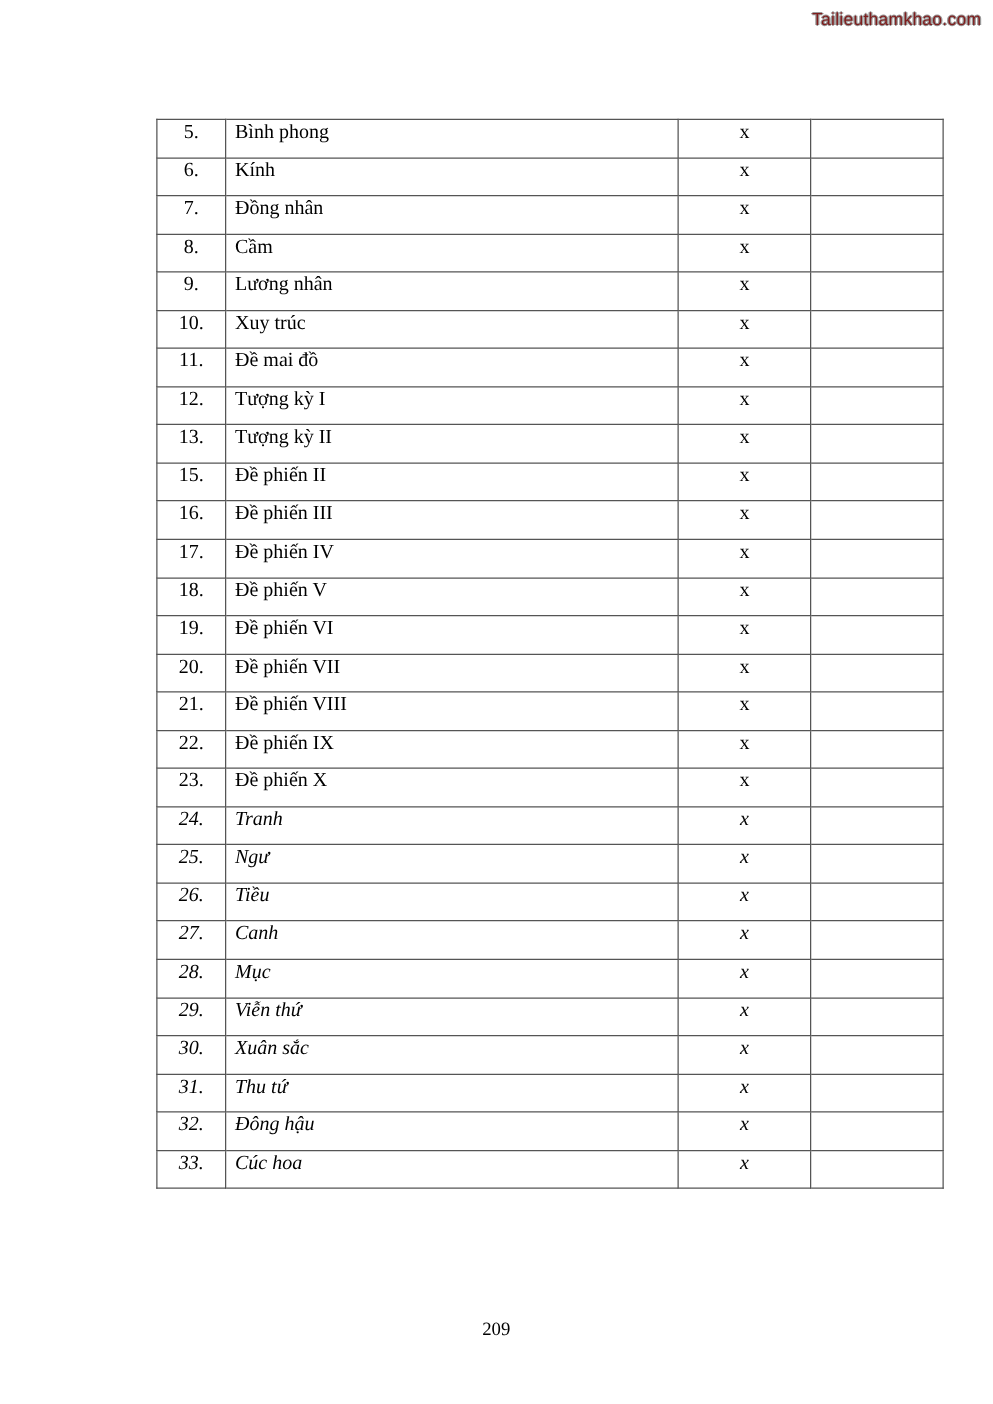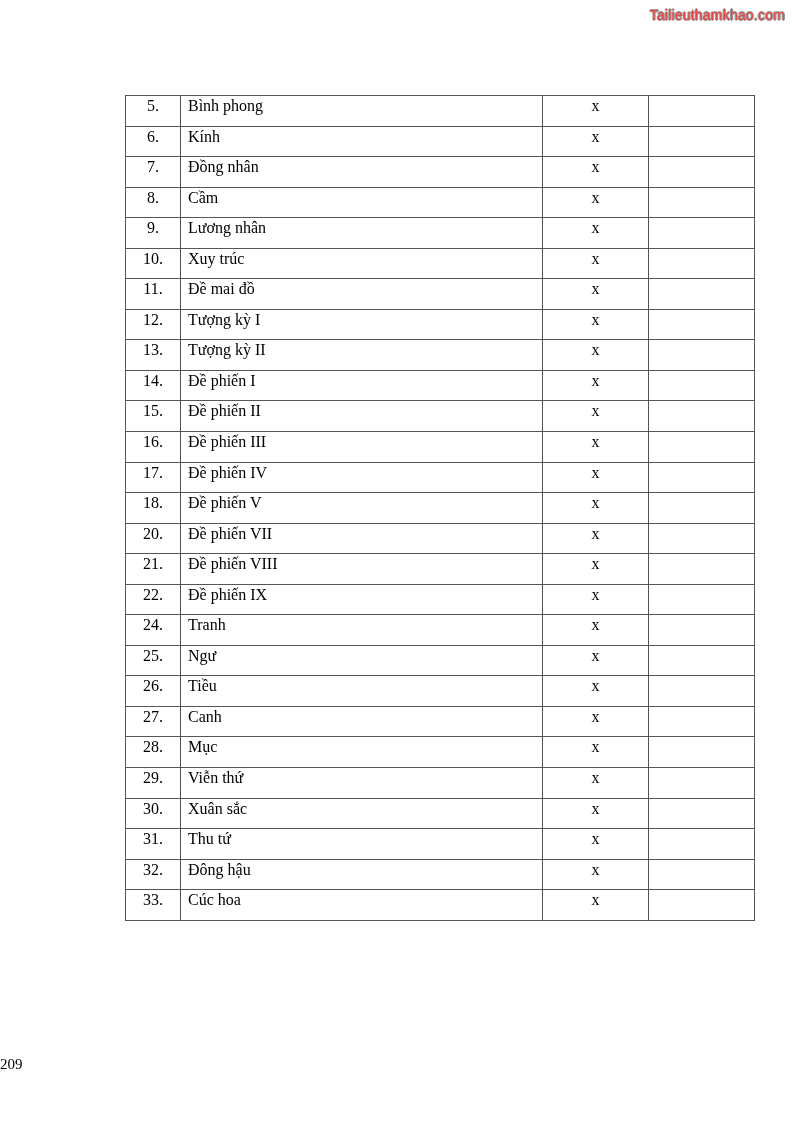--- a/index.html
+++ b/index.html
@@ -1,27 +1,27 @@
 <!DOCTYPE html>
 <html><head>
   <meta charset="utf-8">
   <style>
     html, body { margin: 0; padding: 0; background: #ffffff; }
     body { width: 794px; height: 1123px; position: relative; overflow: hidden; font-family: "Liberation Serif", serif; color: #000; }
-    .watermark { position: absolute; top: 7px; right: 9px; font-family: "Liberation Sans", sans-serif; font-size: 14px; color: #ef4444; letter-spacing: 0.2px;
+    .watermark { position: absolute; top: 7px; right: 9px; font-family: "Liberation Sans", sans-serif; font-size: 14px; color: #7f1d1d; letter-spacing: 0.2px;
       text-shadow: -1px 0 #9a9a9a, 1px 0 #9a9a9a, 0 -1px #9a9a9a, 0 1px #9a9a9a; }
     table.list { position: absolute; left: 125px; top: 95px; width: 623px; border-collapse: collapse; table-layout: fixed; }
     table.list td { border: 1px solid #555; height: 29.55px; padding: 0; vertical-align: top; font-size: 16px; line-height: 20px; }
     td.num { width: 54px; text-align: center; padding-top: 1px; }
     td.name { width: 354px; padding-left: 7px !important; }
     td.mark { width: 105px; text-align: center; }
     td.extra { width: 105px; }
     td.name, td.mark, td.num { padding-top: 1px; }
-    tr.italic td { }
-    .page-number { position: absolute; top: 1056px; left: 0; width: 794px; text-align: left; font-size: 15px; }
+    tr.italic td { font-style: italic; }
+    .page-number { position: absolute; top: 1056px; left: 0; width: 794px; text-align: center; font-size: 15px; }
   </style>
 </head>
 <body>
 
 <div class="watermark">Tailieuthamkhao.com</div>
 
 <table class="list">
   <tbody id="table-body">
       <tr>
         <td class="num">5.</td>
@@ -71,26 +71,20 @@
         <td class="mark">x</td>
         <td class="extra"></td>
       </tr>
       <tr>
         <td class="num">13.</td>
         <td class="name">Tượng kỳ II</td>
         <td class="mark">x</td>
         <td class="extra"></td>
       </tr>
       <tr>
-        <td class="num">14.</td>
-        <td class="name">Đề phiến I</td>
-        <td class="mark">x</td>
-        <td class="extra"></td>
-      </tr>
-      <tr>
         <td class="num">15.</td>
         <td class="name">Đề phiến II</td>
         <td class="mark">x</td>
         <td class="extra"></td>
       </tr>
       <tr>
         <td class="num">16.</td>
         <td class="name">Đề phiến III</td>
         <td class="mark">x</td>
         <td class="extra"></td>
@@ -101,34 +95,46 @@
         <td class="mark">x</td>
         <td class="extra"></td>
       </tr>
       <tr>
         <td class="num">18.</td>
         <td class="name">Đề phiến V</td>
         <td class="mark">x</td>
         <td class="extra"></td>
       </tr>
       <tr>
+        <td class="num">19.</td>
+        <td class="name">Đề phiến VI</td>
+        <td class="mark">x</td>
+        <td class="extra"></td>
+      </tr>
+      <tr>
         <td class="num">20.</td>
         <td class="name">Đề phiến VII</td>
         <td class="mark">x</td>
         <td class="extra"></td>
       </tr>
       <tr>
         <td class="num">21.</td>
         <td class="name">Đề phiến VIII</td>
         <td class="mark">x</td>
         <td class="extra"></td>
       </tr>
       <tr>
         <td class="num">22.</td>
         <td class="name">Đề phiến IX</td>
+        <td class="mark">x</td>
+        <td class="extra"></td>
+      </tr>
+      <tr>
+        <td class="num">23.</td>
+        <td class="name">Đề phiến X</td>
         <td class="mark">x</td>
         <td class="extra"></td>
       </tr>
       <tr class="italic">
         <td class="num">24.</td>
         <td class="name">Tranh</td>
         <td class="mark">x</td>
         <td class="extra"></td>
       </tr>
       <tr class="italic">

